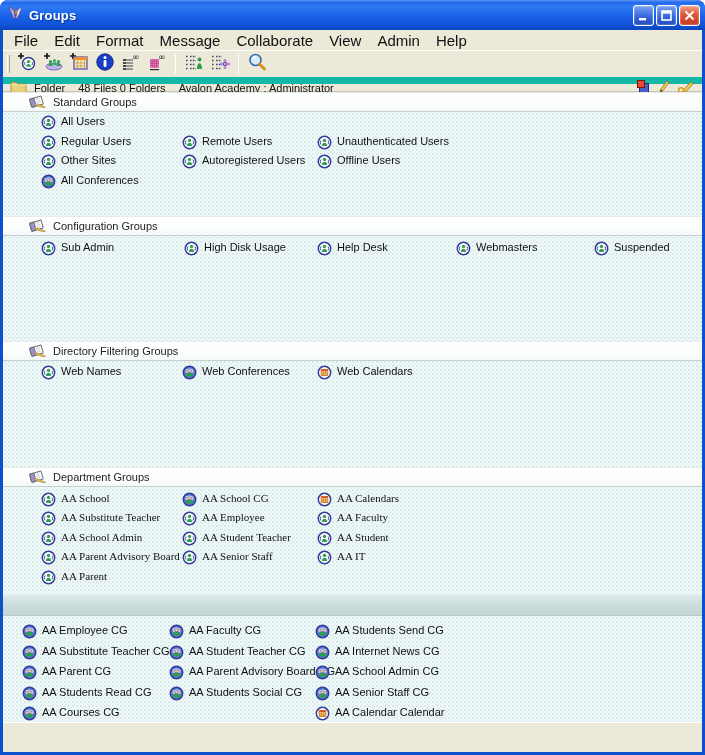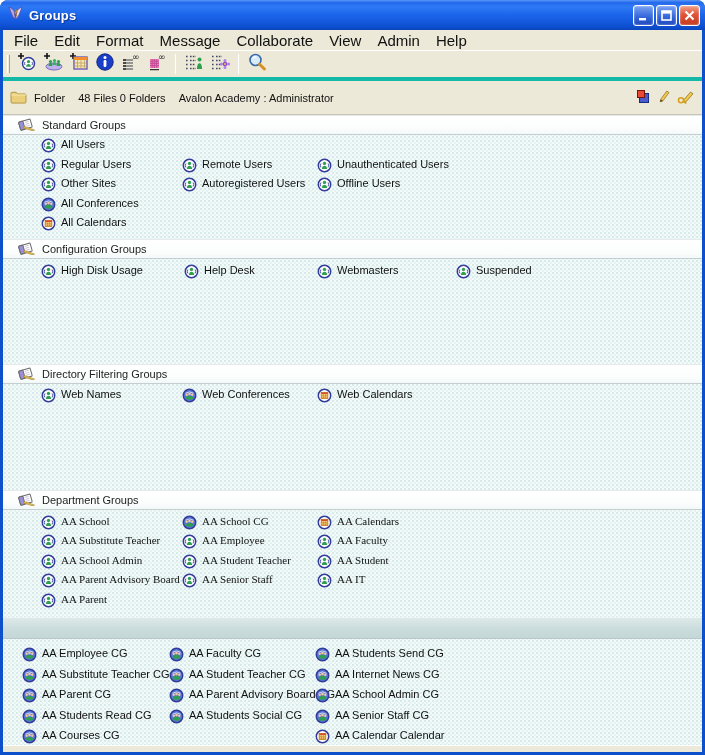--- a/index.html
+++ b/index.html
@@ -32,34 +32,34 @@
 
   .menubar { height:20px; display:flex; align-items:center; font-size:15px; color:#111; padding-left:3px; }
   .menu-item { padding: 3px 8px; }
 
   .toolbar { height:27px; display:flex; align-items:center; border-top:1px solid #fff; padding-left:3px; }
   .gripper { width:3px; height:18px; margin:0 4px 0 1px;
              border-left:1px solid #fff; border-right:1px solid #a8a490; }
   .tool-btn { width:26px; height:24px; display:flex; align-items:center; justify-content:center; }
   .tool-sep { width:1px; height:20px; background:#a8a490; border-right:1px solid #fff; margin:0 5px; }
 
-  .infobar { height:38px; display:flex; align-items:center; font-size:11px; color:#111;
-             gap:13px; padding:0 7px; border-top:4px solid #14b8a6; border-bottom:1px solid #c9c5b2; }
+  .infobar { height:15px; display:flex; align-items:center; font-size:11px; color:#111;
+             gap:13px; padding:0 7px; border-top:7px solid #14b8a6; border-bottom:1px solid #c9c5b2; }
   .infobar .spacer { flex:1; }
   .infobar .right-icons { display:flex; align-items:center; gap:7px; }
 
   
   .content { height:630px; overflow:hidden;
     background-color:#f2fafa;
     background-image: radial-gradient(#d2e7e7 24%, transparent 30%),
                       radial-gradient(#e3f1f1 24%, transparent 30%);
     background-size: 4px 4px; background-position: 0 0, 2px 2px;
   }
   .section-header {
-    height:20px; display:flex; align-items:center; gap:7px; padding-left:13px;
+    height:20px; display:flex; align-items:center; gap:7px; padding-left:24px;
     background: linear-gradient(180deg,#ffffff 0%,#fbfdfd 70%,#f3f8f8 100%);
     border-top:1px solid #e6eaea; border-bottom:1px solid #c6cfcf;
     font-size:11px; color:#222;
   }
   .items { display:grid; }
   .sec-standard            { height:124px; }
   .sec-configuration       { height:125px; }
   .sec-directory-filtering { height:126px; }
   .sec-department          { height:127px; }
   .sec-conference-groups   { height:106px; }
@@ -314,29 +314,20 @@
                   <path d="M3.4 5.2q4.1-2.5 8.2 0" stroke="#e8eef8" stroke-width=".8" fill="none"></path>
                   <circle cx="4.7" cy="6.7" r="1.2" fill="#f2c9a0"></circle>
                   <circle cx="7.5" cy="6.1" r="1.3" fill="#f2c9a0"></circle>
                   <circle cx="10.3" cy="6.7" r="1.2" fill="#f2c9a0"></circle>
                   <path d="M3.2 10.2q4.3 3.2 8.6 0-2-2.4-4.3-2.4t-4.3 2.4z" fill="#2e9e4f"></path>
                 </svg></span>
               <span>All Conferences</span>
             </div>
             <div></div>
             <div></div>
-            <div class="item">
-              <span><svg width="15" height="15" viewBox="0 0 15 15">
-                  <circle cx="7.5" cy="7.5" r="6.2" fill="#fff" stroke="#323c9b" stroke-width="1.5"></circle>
-                  <rect x="4.2" y="4.4" width="6.6" height="6" fill="#f6dc86" stroke="#c87820" stroke-width=".9"></rect>
-                  <rect x="4.2" y="4.4" width="6.6" height="1.7" fill="#d8502a"></rect>
-                  <path d="M6.4 6.1v4.3M8.6 6.1v4.3M4.2 7.7h6.6M4.2 9.2h6.6" stroke="#c87820" stroke-width=".6"></path>
-                </svg></span>
-              <span>All Calendars</span>
-            </div>
             <div></div>
             <div></div>
           </div>
         </div>
         <div class="sec-configuration">
           <div class="section-header">
             <span><svg width="19" height="16" viewBox="0 0 19 16">
                 <g transform="rotate(-16 9 9)">
                   <rect x="3.5" y="4.5" width="12" height="8.5" rx="1" fill="#fff" stroke="#6a6a6a"></rect>
                   <rect x="3.5" y="4.5" width="4.5" height="8.5" rx="1" fill="#9a8fd8" stroke="#6a6a6a"></rect>
@@ -347,20 +338,29 @@
             <span>Configuration Groups</span>
           </div>
           <div class="items">
             <div class="item">
               <span><svg width="15" height="15" viewBox="0 0 15 15">
                   <circle cx="7.5" cy="7.5" r="6.2" fill="#fff" stroke="#323c9b" stroke-width="1.5"></circle>
                   <path d="M3.7 5.9q-1 1.6 0 3.2M11.3 5.9q1 1.6 0 3.2" stroke="#323c9b" stroke-width=".9" fill="none" stroke-linecap="round"></path>
                   <circle cx="7.5" cy="5.4" r="1.7" fill="#2e9e4f"></circle>
                   <path d="M4.9 10.9q.3-3.1 2.6-3.1t2.6 3.1z" fill="#2e9e4f"></path>
                 </svg></span>
+              <span>Sub Admin</span>
+            </div>
+            <div class="item">
+              <span><svg width="15" height="15" viewBox="0 0 15 15">
+                  <circle cx="7.5" cy="7.5" r="6.2" fill="#fff" stroke="#323c9b" stroke-width="1.5"></circle>
+                  <path d="M3.7 5.9q-1 1.6 0 3.2M11.3 5.9q1 1.6 0 3.2" stroke="#323c9b" stroke-width=".9" fill="none" stroke-linecap="round"></path>
+                  <circle cx="7.5" cy="5.4" r="1.7" fill="#2e9e4f"></circle>
+                  <path d="M4.9 10.9q.3-3.1 2.6-3.1t2.6 3.1z" fill="#2e9e4f"></path>
+                </svg></span>
               <span>High Disk Usage</span>
             </div>
             <div class="item">
               <span><svg width="15" height="15" viewBox="0 0 15 15">
                   <circle cx="7.5" cy="7.5" r="6.2" fill="#fff" stroke="#323c9b" stroke-width="1.5"></circle>
                   <path d="M3.7 5.9q-1 1.6 0 3.2M11.3 5.9q1 1.6 0 3.2" stroke="#323c9b" stroke-width=".9" fill="none" stroke-linecap="round"></path>
                   <circle cx="7.5" cy="5.4" r="1.7" fill="#2e9e4f"></circle>
                   <path d="M4.9 10.9q.3-3.1 2.6-3.1t2.6 3.1z" fill="#2e9e4f"></path>
                 </svg></span>
               <span>Help Desk</span>

